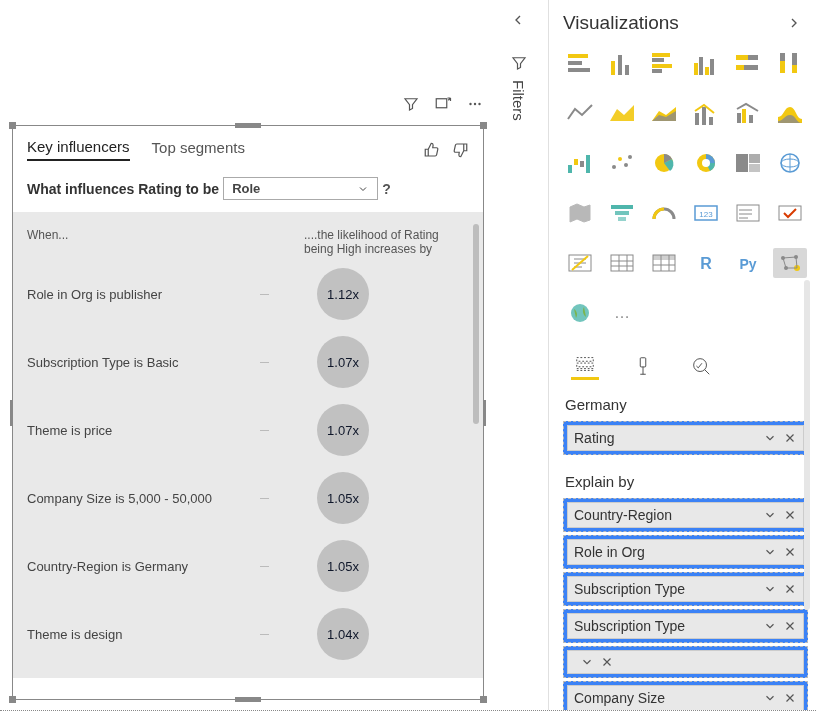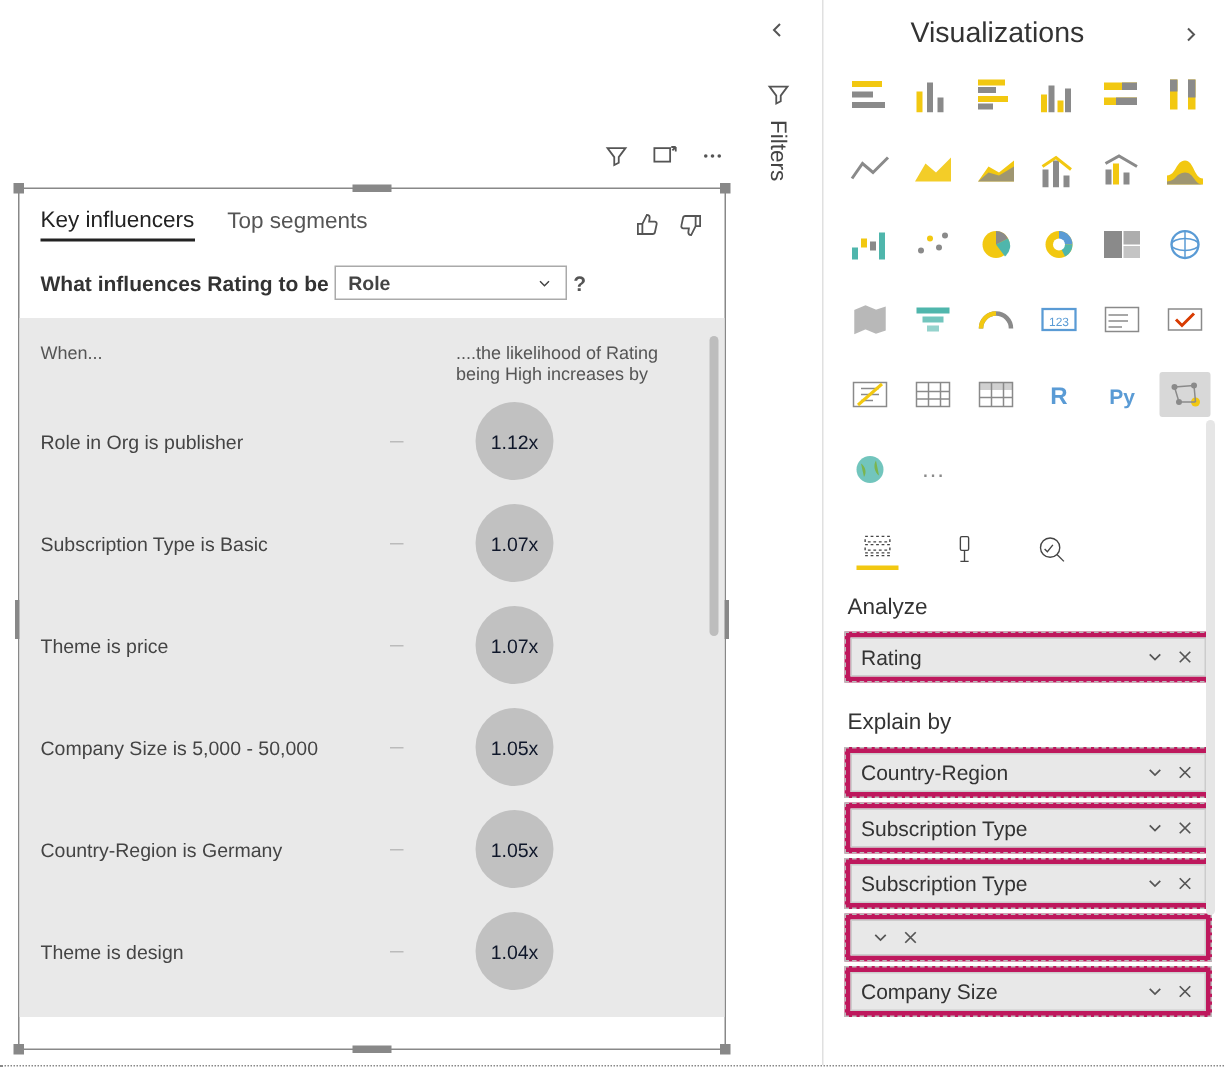--- a/index.html
+++ b/index.html
@@ -72,36 +72,36 @@
   }
   .collapse-chev { width:16px; height:16px; color:#555; margin-bottom:26px; cursor:pointer; }
   .filters-label { writing-mode: vertical-rl; font-size:15px; color:#444; }
   .filters-ico { width:18px; height:18px; color:#555; margin-bottom:8px; }
 
   
   .right-pane {
     position:absolute; left: 548px; top:0; width: 262px; height:711px;
     border-left: 1px solid #e0e0e0; padding: 8px 2px 0 14px;
   }
-  .pane-head { display:flex; align-items:center; font-size:19px; font-weight:500; color:#333; padding: 4px 6px 12px 0; margin-left: 44px; }
+  .pane-head { display:flex; align-items:center; font-size:19px; font-weight:500; color:#333; padding: 4px 6px 12px 0; }
   .pane-head .chev { margin-left:auto; width:16px; height:16px; color:#555; cursor:pointer; }
 
   .viz-grid { display:grid; grid-template-columns: repeat(6, 34px); gap: 20px 8px; padding: 2px 0 10px 0; }
   .viz-cell { width:34px; height:30px; display:flex; align-items:center; justify-content:center; cursor:pointer; border-radius:2px; }
   .viz-cell svg { width:28px; height:24px; }
   .viz-cell.selected { background:#d8d8d8; }
 
   .field-tabs { display:flex; gap: 30px; padding: 14px 0 2px 8px; }
   .ftab { width:28px; height:28px; display:flex; align-items:center; justify-content:center; cursor:pointer; }
   .ftab svg { width:24px; height:22px; stroke:#444; fill:none; }
   .ftab.active { border-bottom:3px solid #F2C811; padding-bottom:2px; }
 
   .section-label { font-size:15px; color:#333; padding: 14px 0 8px 2px; }
   .well {
-    border:1px dashed #bbb; background:#be185d; padding:3px; margin-bottom:4px;
+    border:1px dashed #bbb; background:#3b82f6; padding:3px; margin-bottom:4px;
   }
   .pill {
     display:flex; align-items:center; background:#e8e8e8; border:1px solid #ccc;
     padding: 4px 6px; font-size:14px; color:#333;
   }
   .pill .txt { flex:1; }
   .pill .pico { width:14px; height:14px; color:#555; margin-left:6px; cursor:pointer; }
 
   .mini-chev { width:12px; height:12px; }
   svg { display:block; }
@@ -468,21 +468,21 @@
     </div>
     <div class="ftab">
       <svg viewBox="0 0 24 24">
           <circle cx="11" cy="11" r="7"></circle>
           <path d="M16 16l5 5"></path>
           <path d="M7 12l2 2 4-5"></path>
         </svg>
     </div>
   </div>
 
-  <div class="section-label">Analyze</div>
+  <div class="section-label">Germany</div>
   <div class="well" id="analyze-well">
       <div class="pill">
     <span class="txt">Rating</span>
     <span class="pico">
           <svg viewBox="0 0 24 24" fill="none" stroke="currentColor" stroke-width="2">
             <path d="M6 9l6 6 6-6"></path>
           </svg>
         </span>
     <span class="pico">
           <svg viewBox="0 0 24 24" fill="none" stroke="currentColor" stroke-width="2">
@@ -504,21 +504,21 @@
           </span>
     <span class="pico">
             <svg viewBox="0 0 24 24" fill="none" stroke="currentColor" stroke-width="2">
               <path d="M6 6l12 12M18 6L6 18"></path>
             </svg>
           </span>
   </div>
       </div>
       <div class="well" style="margin-bottom:3px">
         <div class="pill">
-    <span class="txt">Subscription Type</span>
+    <span class="txt">Role in Org</span>
     <span class="pico">
             <svg viewBox="0 0 24 24" fill="none" stroke="currentColor" stroke-width="2">
               <path d="M6 9l6 6 6-6"></path>
             </svg>
           </span>
     <span class="pico">
             <svg viewBox="0 0 24 24" fill="none" stroke="currentColor" stroke-width="2">
               <path d="M6 6l12 12M18 6L6 18"></path>
             </svg>
           </span>
@@ -534,20 +534,35 @@
           </span>
     <span class="pico">
             <svg viewBox="0 0 24 24" fill="none" stroke="currentColor" stroke-width="2">
               <path d="M6 6l12 12M18 6L6 18"></path>
             </svg>
           </span>
   </div>
       </div>
       <div class="well" style="margin-bottom:3px">
         <div class="pill">
+    <span class="txt">Subscription Type</span>
+    <span class="pico">
+            <svg viewBox="0 0 24 24" fill="none" stroke="currentColor" stroke-width="2">
+              <path d="M6 9l6 6 6-6"></path>
+            </svg>
+          </span>
+    <span class="pico">
+            <svg viewBox="0 0 24 24" fill="none" stroke="currentColor" stroke-width="2">
+              <path d="M6 6l12 12M18 6L6 18"></path>
+            </svg>
+          </span>
+  </div>
+      </div>
+      <div class="well" style="margin-bottom:3px">
+        <div class="pill">
     <span class="pico">
             <svg viewBox="0 0 24 24" fill="none" stroke="currentColor" stroke-width="2">
               <path d="M6 9l6 6 6-6"></path>
             </svg>
           </span>
     <span class="pico">
             <svg viewBox="0 0 24 24" fill="none" stroke="currentColor" stroke-width="2">
               <path d="M6 6l12 12M18 6L6 18"></path>
             </svg>
           </span>

